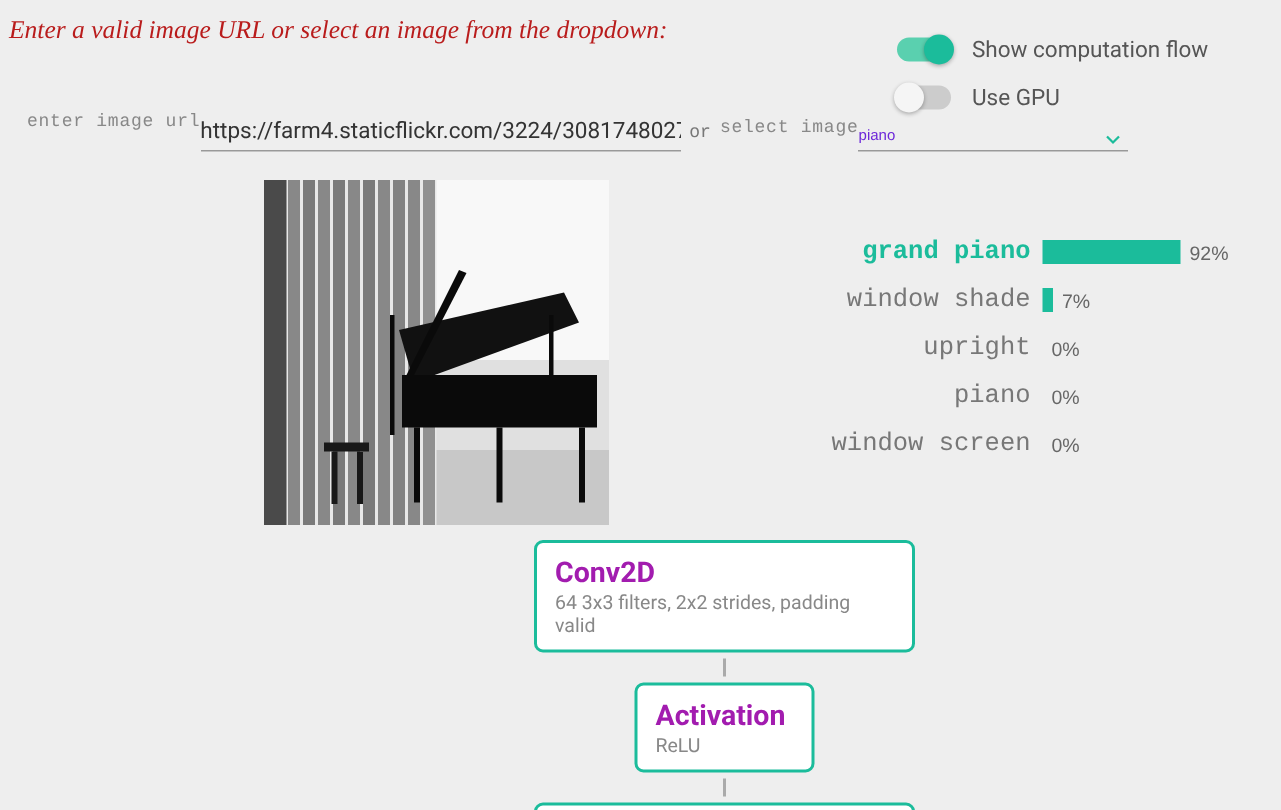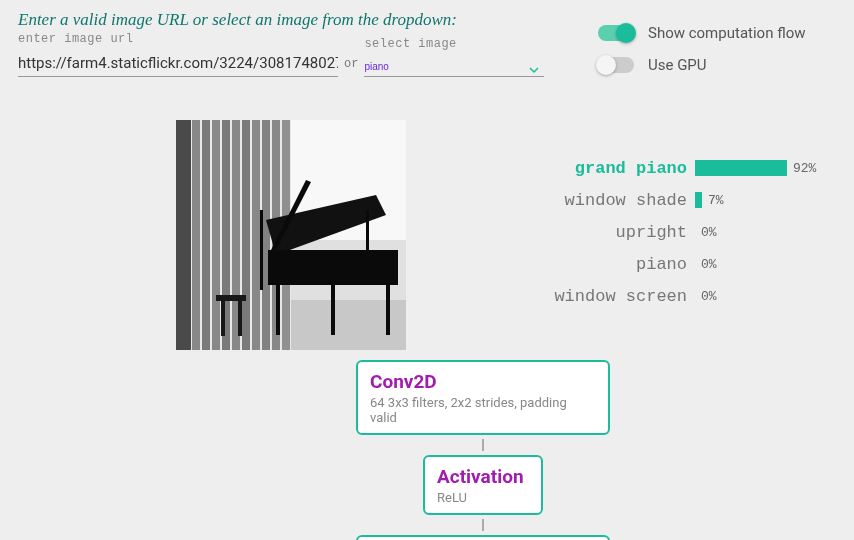--- a/index.html
+++ b/index.html
@@ -8,31 +8,31 @@
   height: 540px;
   background: #eeeeee;
   font-family: -apple-system, BlinkMacSystemFont, "Segoe UI", Roboto, sans-serif;
   color: #555;
   overflow: hidden;
   position: relative;
 }
 .header-instruction {
   font-family: "Comic Sans MS", cursive;
   font-style: italic;
-  color: #0f766e;
+  color: #b91c1c;
   font-size: 17px;
-  padding: 10px 0 2px 18px;
+  padding: 10px 0 2px 6px;
 }
 .controls-row {
   display: flex;
   align-items: flex-end;
   gap: 6px;
   padding: 0 18px;
 }
-.field-group { display: flex; flex-direction: column; }
+.field-group { display: flex; flex-direction: row; margin-top: 42px; }
 .field-label {
   font-family: "Courier New", monospace;
   font-size: 12px;
   color: #888;
   margin-bottom: 4px;
   letter-spacing: 0.5px;
 }
 .url-input {
   width: 320px;
   font-size: 15px;
@@ -139,21 +139,21 @@
 .pred-bar-area {
   display: flex;
   align-items: center;
   gap: 6px;
 }
 .pred-bar {
   height: 16px;
   background: #1bbc9b;
 }
 .pred-pct {
-  font-family: Liberation Mono, monospace;
+  font-family: Liberation Sans, sans-serif;
   font-size: 13px;
   color: #666;
 }
 
 .flow {
   position: absolute;
   left: 356px;
   top: 360px;
   width: 254px;
 }

